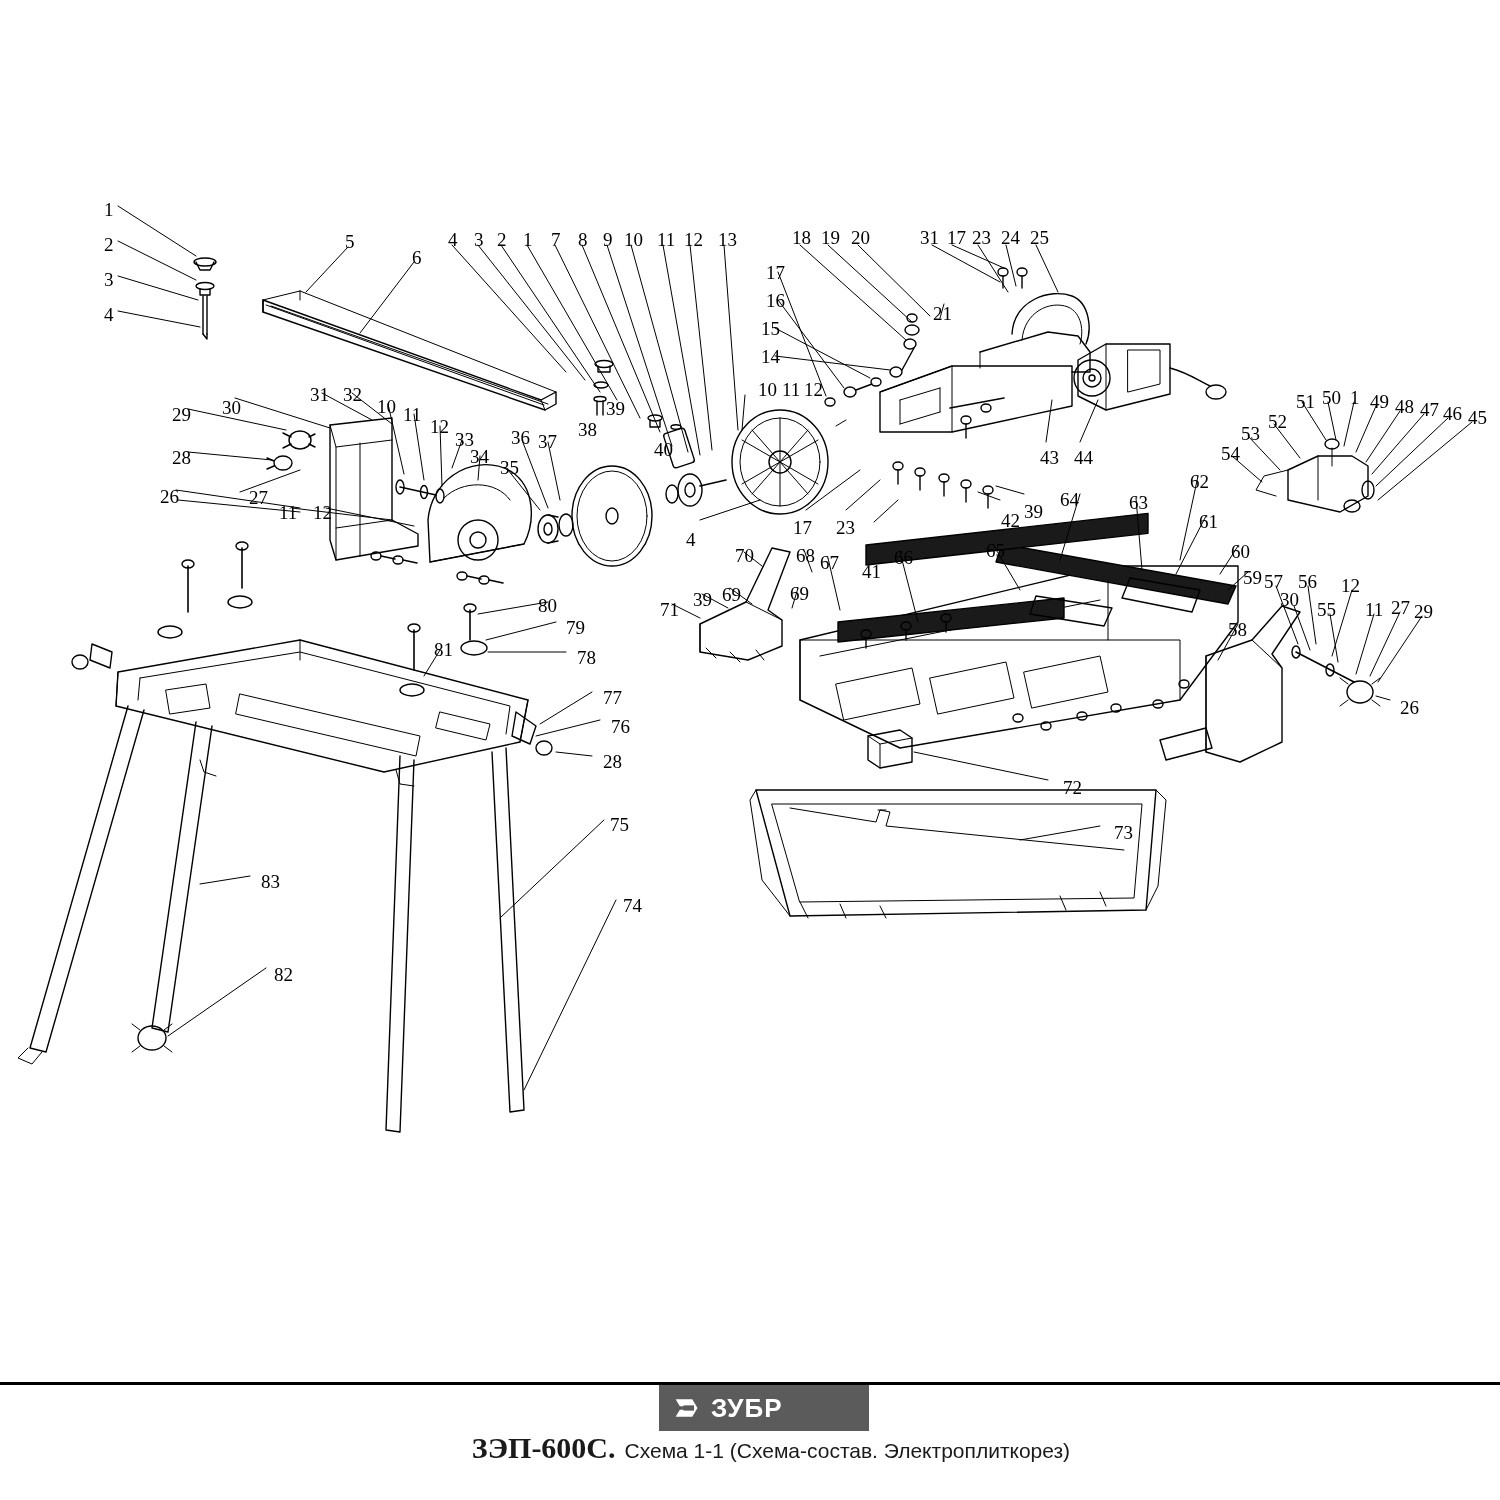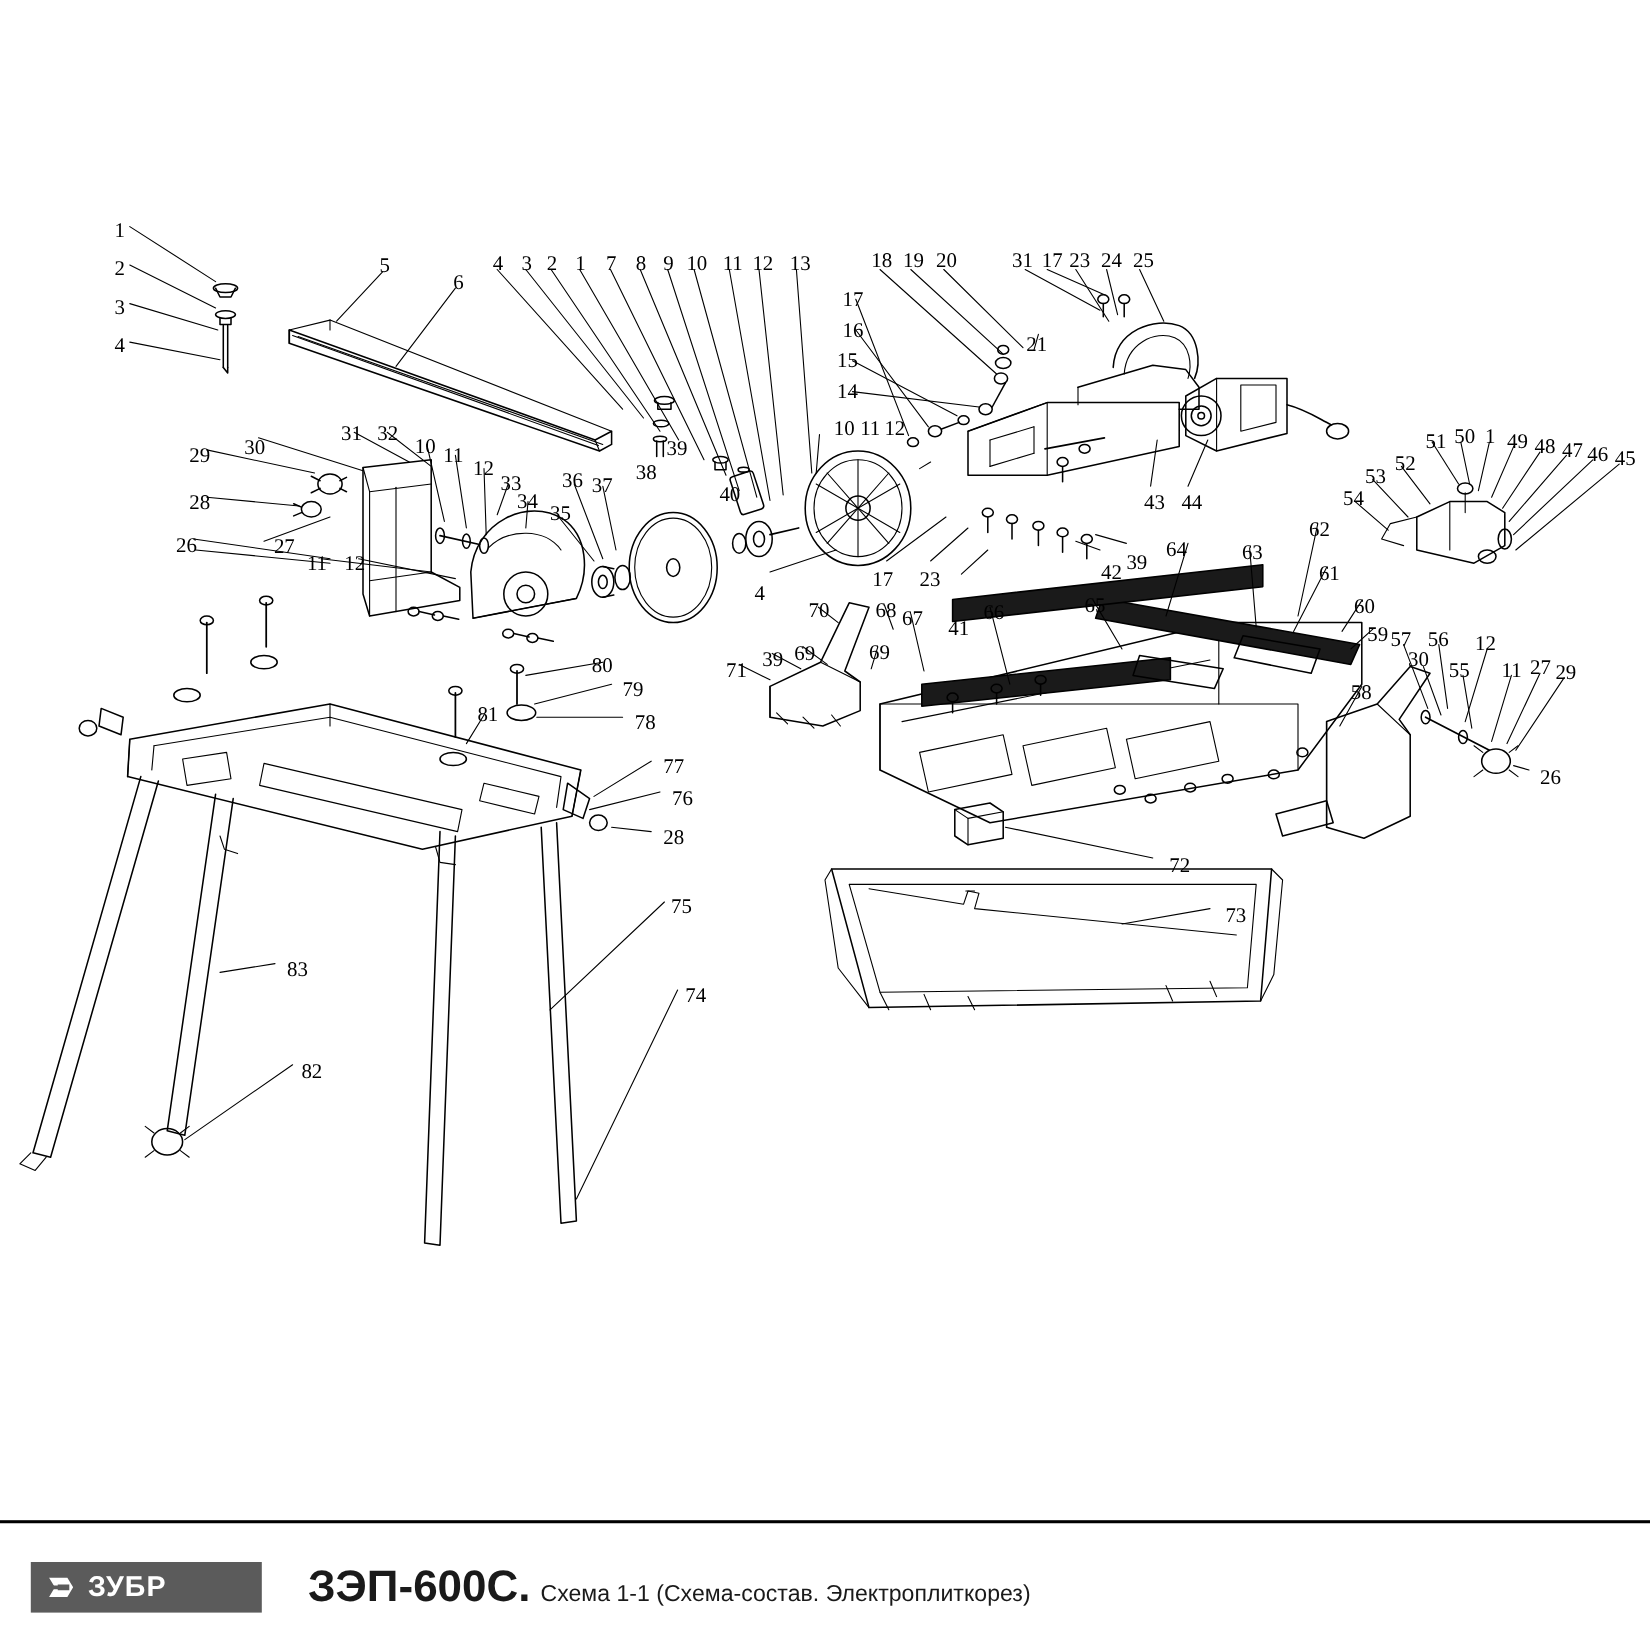--- a/index.html
+++ b/index.html
@@ -52,20 +52,21 @@
   }
   .footer {
     position: absolute;
     left: 0;
     top: 1385px;
     width: 1500px;
     height: 115px;
     background: #ffffff;
     display: flex;
     align-items: center;
+    flex-direction: column;
   }
   .brand {
     margin-left: 28px;
     width: 210px;
     height: 46px;
     background: #5b5b5b;
     display: flex;
     align-items: center;
     gap: 10px;
     padding-left: 14px;
@@ -87,21 +88,22 @@
     margin-left: 42px;
     font-family: "Liberation Sans", sans-serif;
     font-size: 28px;
     color: #1a1a1a;
     display: flex;
     align-items: baseline;
     gap: 9px;
   }
   .caption .model {
     font-weight: bold;
-    font-size: 40px;
+    font-size: 30px;
+    font-family: Liberation Serif, serif;
   }
   .caption .rest {
     font-size: 21px;
   }
 </style>
 </head>
 <body>
 
 <div id="sheet">
 

